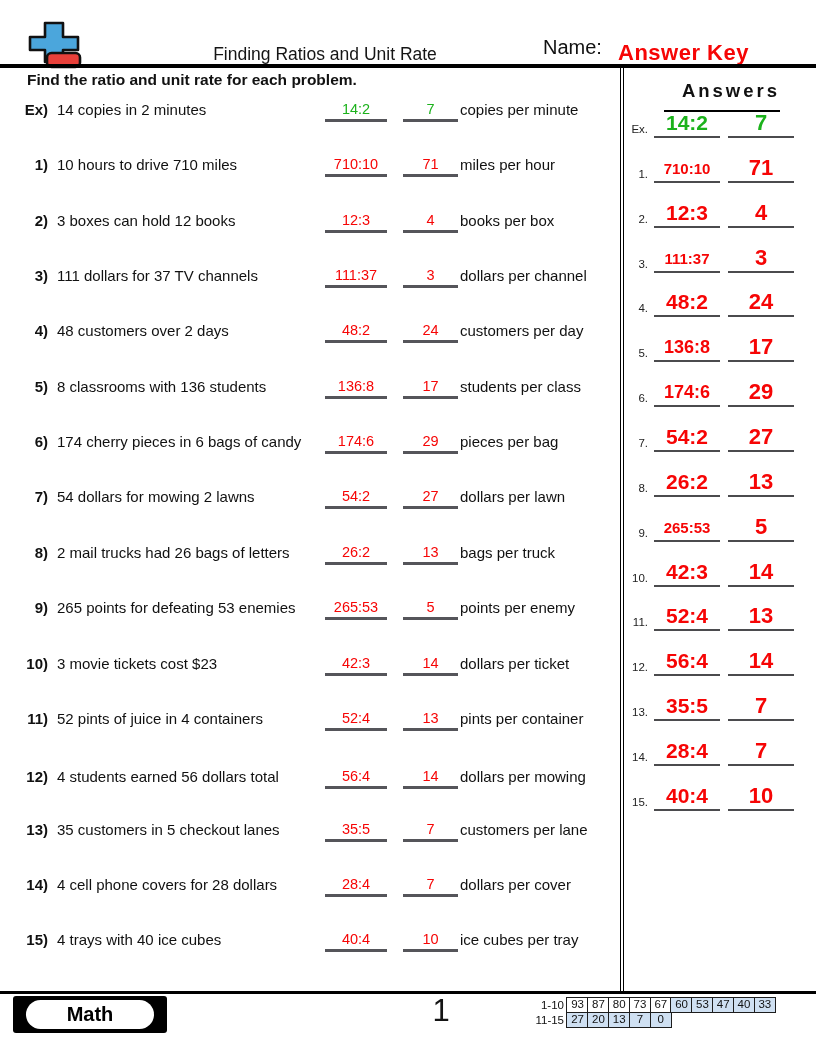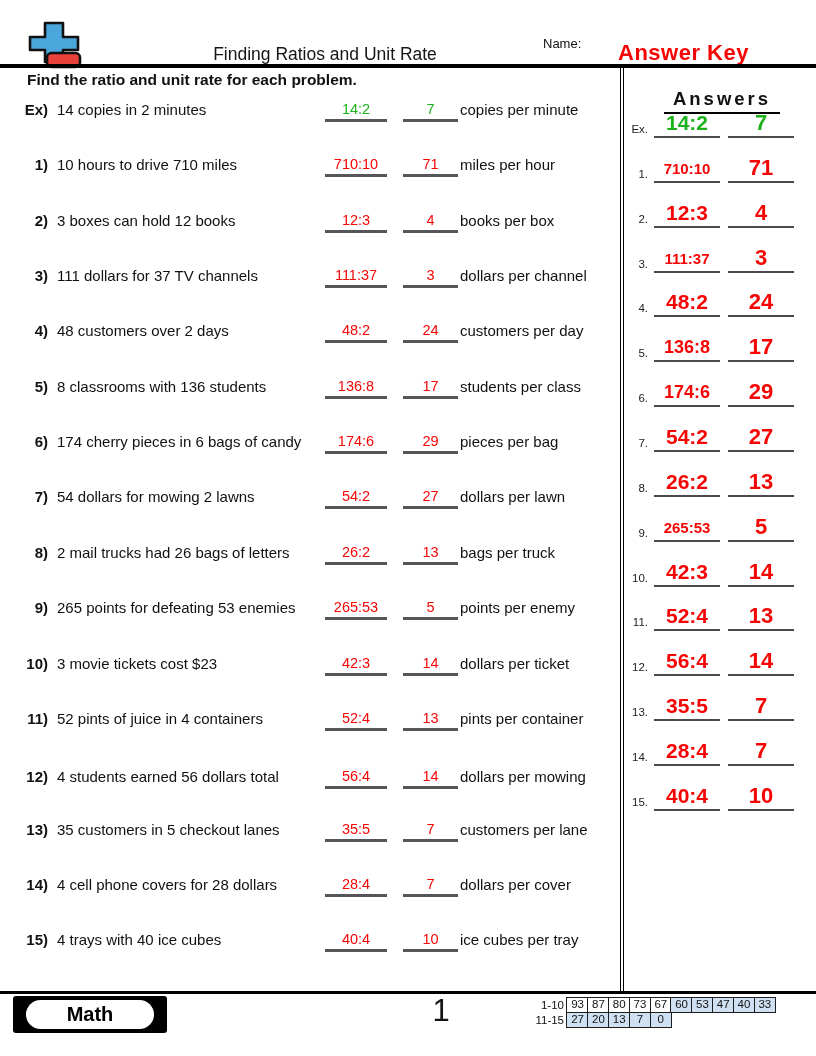--- a/index.html
+++ b/index.html
@@ -10,44 +10,44 @@
   }
   html,body{margin:0;padding:0;background:#fff;}
   .page{
     position:relative;width:816px;height:1056px;background:#fff;
     font-family:"Liberation Sans", sans-serif;color:#111;overflow:hidden;
   }
   
   .logo{position:absolute;left:27px;top:21px;width:56px;height:48px;}
   .ws-title{position:absolute;left:170px;top:44px;width:310px;text-align:center;
     font-size:17.5px;color:#151515;white-space:nowrap;}
-  .name-label{position:absolute;left:543px;top:36px;font-size:13px;}
+  .name-label{position:absolute;left:543px;top:36px;font-size:20px;}
   .answer-key{position:absolute;left:618px;top:40px;font-size:22px;font-weight:bold;
     color:var(--red);letter-spacing:.5px;white-space:nowrap;}
   .header-rule{position:absolute;left:0;top:64px;width:816px;height:3.5px;background:#000;}
   .instruction{position:absolute;left:27px;top:71px;font-size:15.5px;font-weight:bold;}
   
   .separator{position:absolute;left:620px;top:66px;width:3.6px;height:926px;
     border-left:1.8px solid #000;border-right:1.8px solid #000;box-sizing:border-box;}
   
   .prob-row{position:absolute;left:0;width:620px;height:30px;}
   .prob-num{position:absolute;left:0;width:48px;bottom:4px;text-align:right;
     font-size:15px;font-weight:bold;white-space:nowrap;}
   .prob-text{position:absolute;left:57px;bottom:4px;font-size:15px;white-space:nowrap;}
   .blank{position:absolute;bottom:0;border-bottom:3px solid var(--ink-line);
     text-align:center;box-sizing:border-box;}
   .blank-ratio{left:325px;width:62px;}
   .blank-rate{left:403px;width:55px;}
   .prob-ink{font-size:14.5px;line-height:19px;color:var(--red);white-space:nowrap;}
   .prob-row.green .prob-ink{color:var(--green);}
   .prob-unit{position:absolute;left:460px;bottom:4px;font-size:15px;white-space:nowrap;}
   
-  .answers-heading{position:absolute;left:664px;top:88px;width:116px;text-align:center;
+  .answers-heading{position:absolute;left:664px;top:80px;width:116px;text-align:right;
     font-size:18.5px;font-weight:bold;letter-spacing:3px;border-bottom:2.4px solid #000;
-    padding-bottom:2px;white-space:nowrap;}
+    padding-bottom:8px;white-space:nowrap;}
   .ans-row{position:absolute;left:0;width:816px;height:44px;}
   .ans-label{position:absolute;left:624px;width:24px;bottom:3px;text-align:right;
     font-size:11.5px;color:#222;white-space:nowrap;}
   .ans-blank{position:absolute;bottom:0;border-bottom:2.2px solid #4b4b4e;
     text-align:center;box-sizing:border-box;}
   .ans-ratio{left:654px;width:66px;}
   .ans-rate{left:728px;width:66px;}
   .ans-ink{font-weight:bold;color:var(--red);white-space:nowrap;display:inline-block;
     padding-bottom:1px;}
   .ans-row.green .ans-ink{color:var(--green);}

